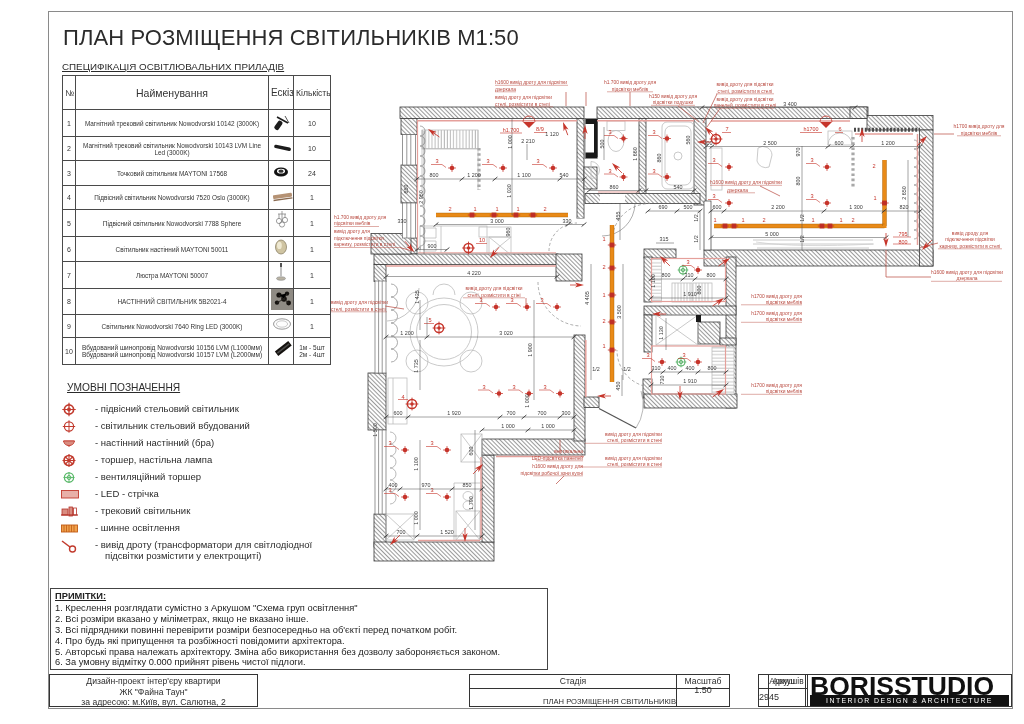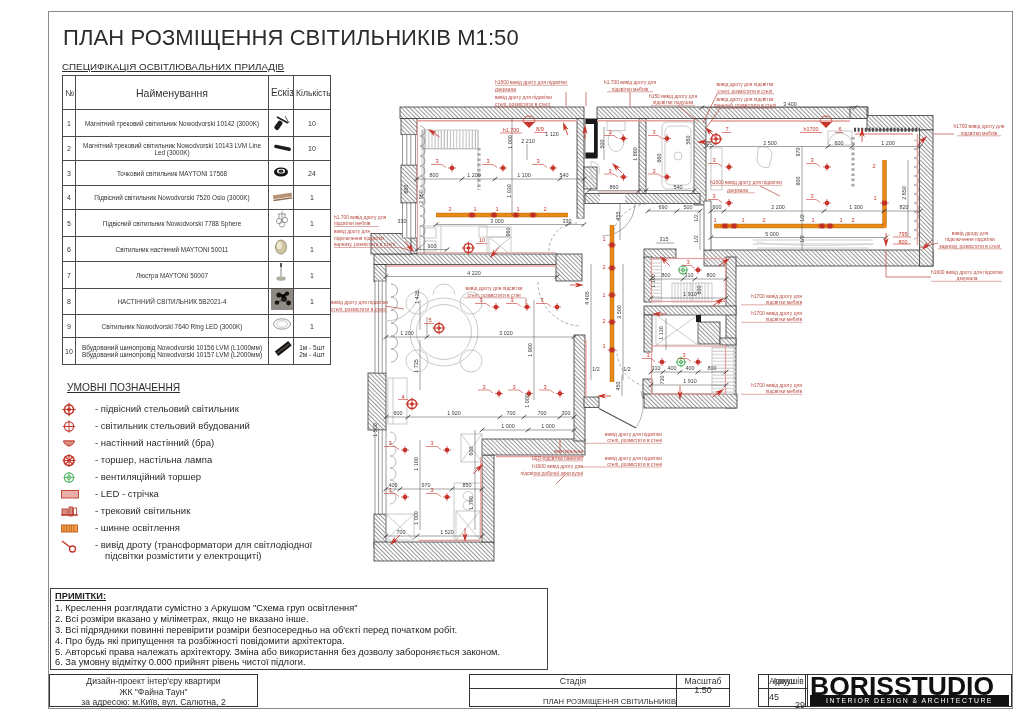--- a/index.html
+++ b/index.html
@@ -278,21 +278,21 @@
 
   <div class="abs tb" style="left:627px;top:0;width:54px;height:33px;">
      <div style="left:0;top:1px;width:100%;text-align:center;font-size:8.6px;">Масштаб</div>
      <div style="left:0;top:13px;width:100%;border-top:1px solid #333;"></div>
      <div style="left:0;top:10px;width:100%;text-align:center;font-size:9px;">1:50</div>
   </div>
 
   <div class="abs tb" style="left:709px;top:0;width:48px;height:33px;">
      <div style="left:0;top:1px;width:100%;text-align:center;font-size:8.6px;">Аркуш</div>
      <div style="left:0;top:13px;width:100%;border-top:1px solid #333;"></div>
-     <div style="left:0;top:17px;width:100%;text-align:right;font-size:9px;margin-top:8px;">29</div>
+     <div style="left:0;top:17px;width:100%;text-align:left;font-size:9px;">29</div>
   </div>
 
   <div class="abs tb" style="left:719px;top:0;width:40px;height:33px;">
      <div style="left:0;top:1px;width:100%;text-align:center;font-size:8.4px;">Аркушів</div>
      <div style="left:0;top:13px;width:100%;border-top:1px solid #333;"></div>
      <div style="left:0;top:17px;width:100%;text-align:left;font-size:9px;">45</div>
   </div>
 
   <div class="abs tb" style="left:758px;top:0;width:205px;height:33px;">
      <div style="left:2px;top:-3px;width:203px;font-size:25px;font-weight:bold;letter-spacing:0px;color:#111;transform:scaleX(1.06);transform-origin:0 0;">BORISSTUDIO</div>

